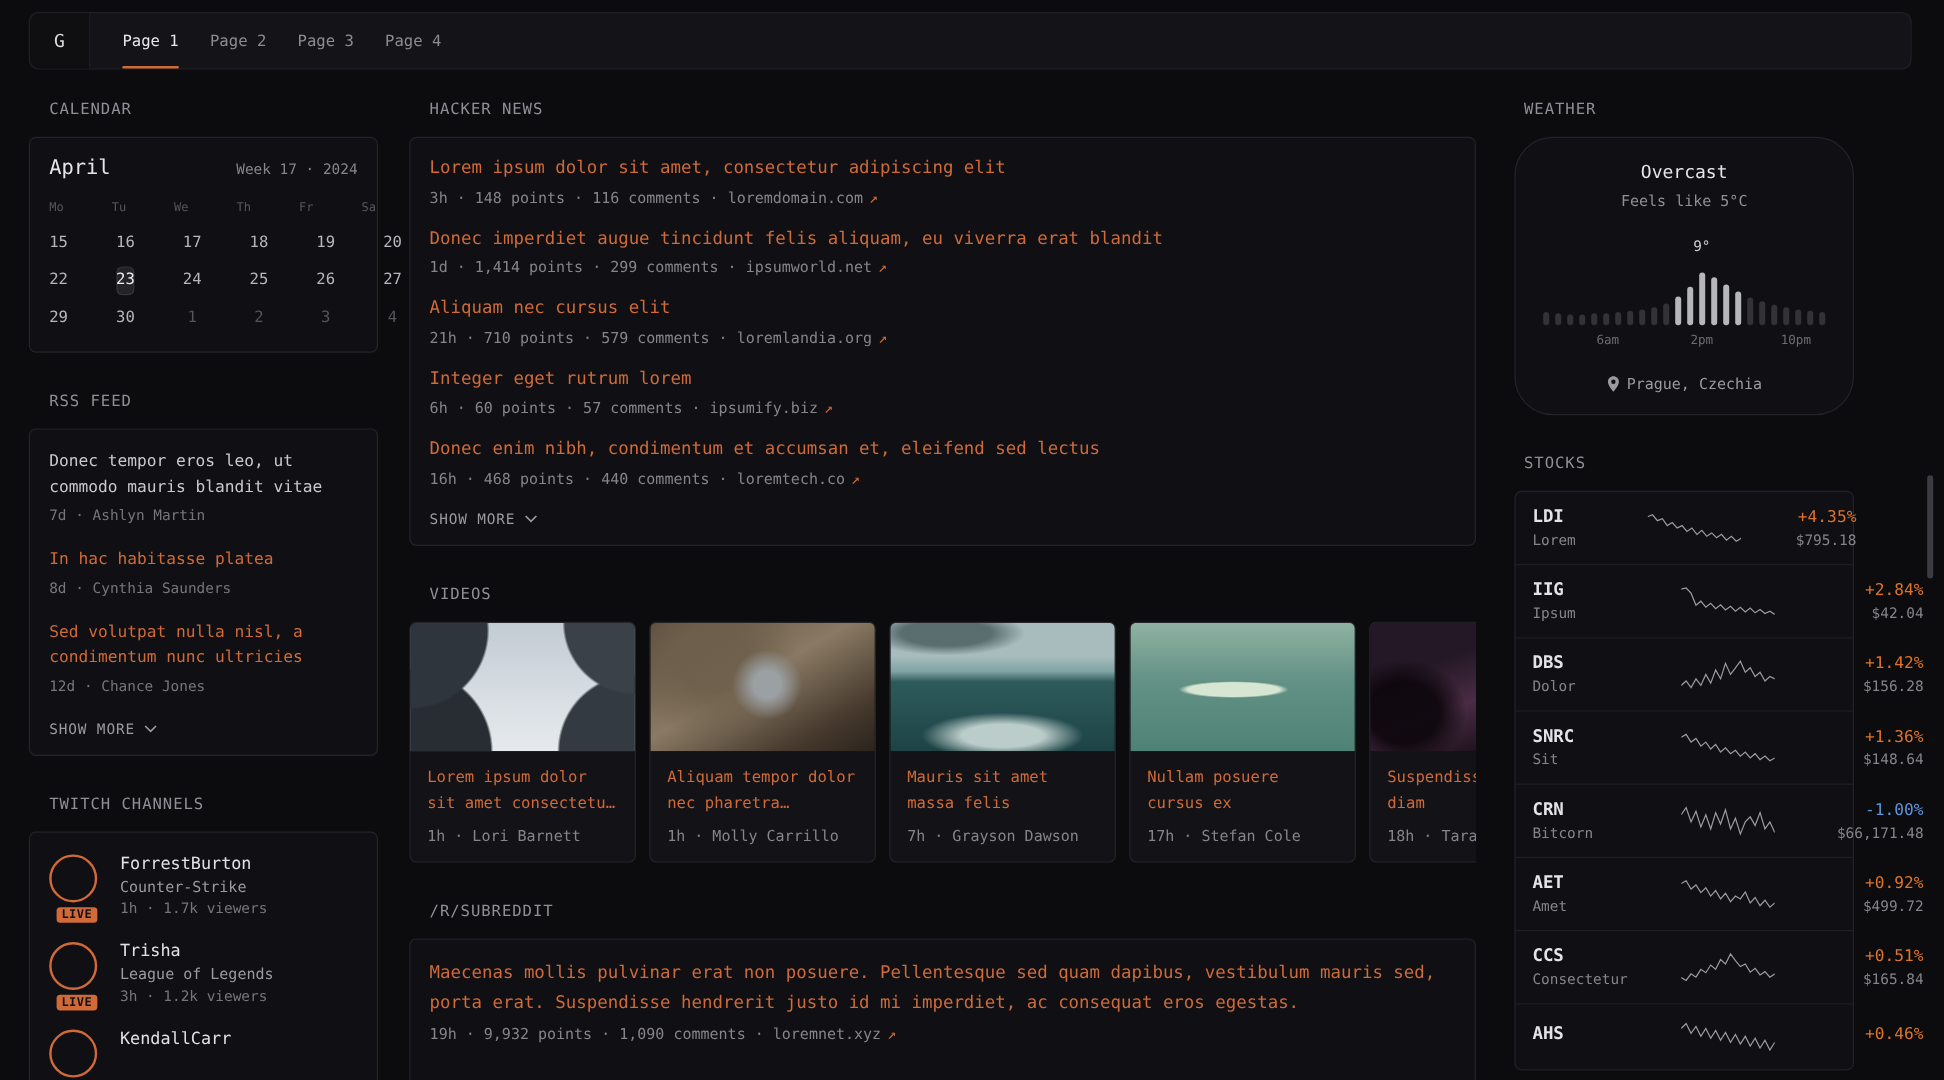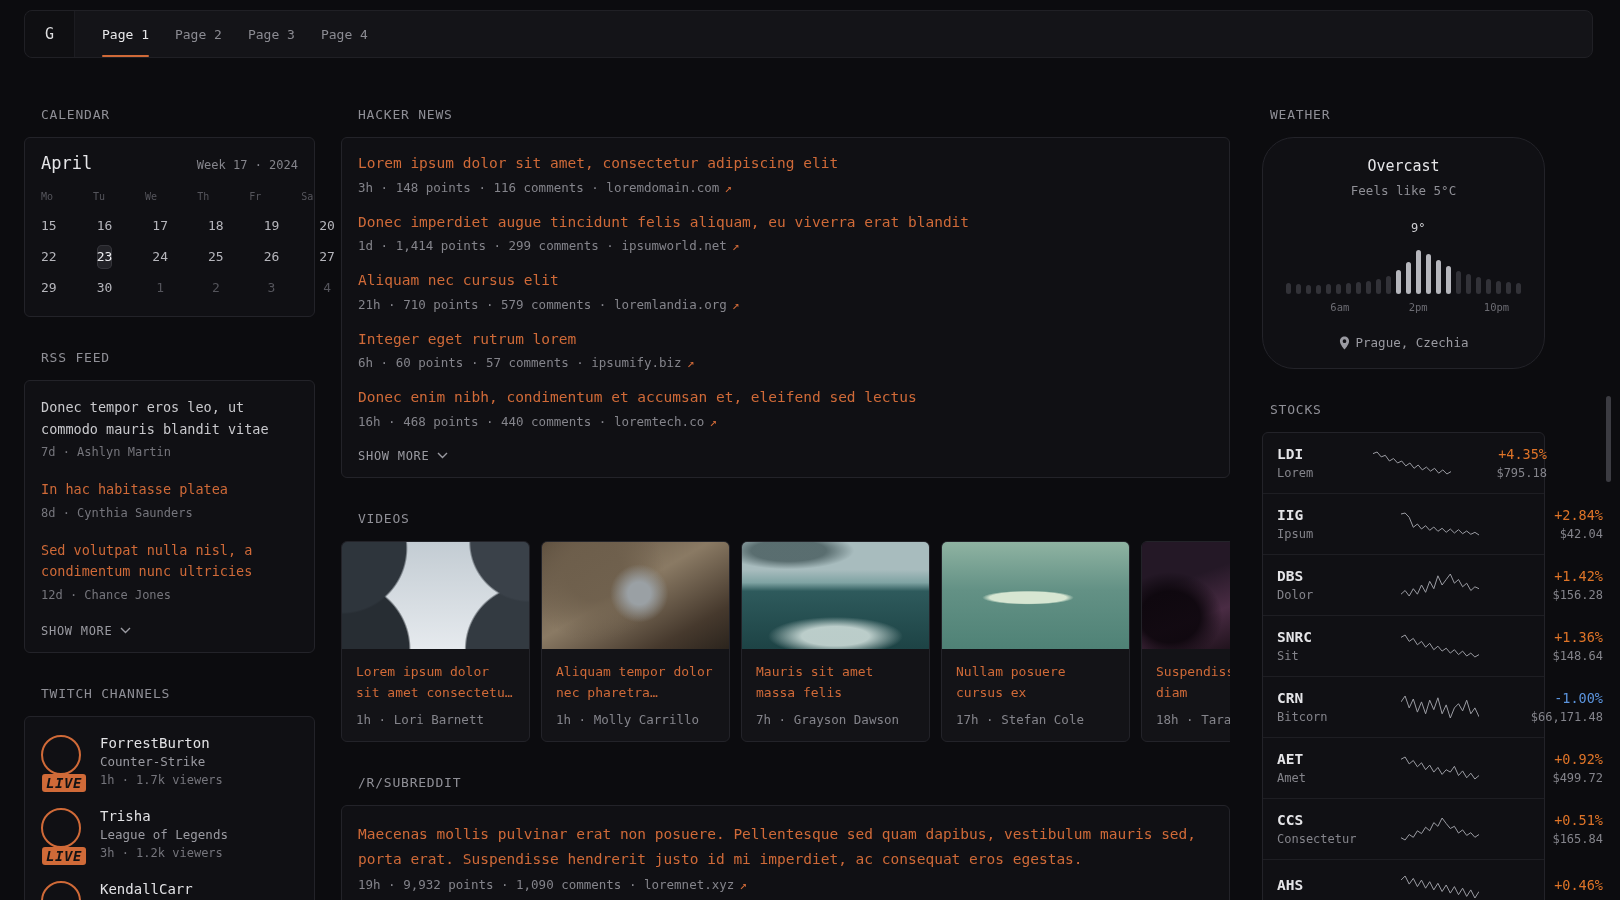--- a/index.html
+++ b/index.html
@@ -22,21 +22,21 @@
   .tab{position:relative;display:flex;align-items:center;padding:0 13px;font-size:13px;color:#8b8b92;cursor:pointer;}
   .tab.active{color:#e8e8ea;}
   .tab.active::after{content:"";position:absolute;left:13px;right:13px;bottom:0;height:2px;
         background:var(--accent);border-radius:1px;}
 
   
   main{display:flex;margin-top:26px;align-items:flex-start;}
   .col-left{width:291px;flex:none;}
   .col-mid{width:889px;flex:none;margin-left:26px;}
   .col-right{width:283px;flex:none;margin-left:32px;}
-  section{margin-bottom:33px;margin-top:23px;}
+  section{margin-bottom:33px;}
   .sec-title{margin:0 0 15px 17px;font-size:13px;font-weight:normal;letter-spacing:.06em;color:#8f8f96;}
   .col-right .sec-title{margin-left:8px;}
   .card{background:#101014;border:1px solid #232329;border-radius:6px;}
 
   
   .cal-card{padding:15px 16px 16px;}
   .cal-head{display:flex;justify-content:space-between;align-items:baseline;gap:42px;}
   .cal-month{font-size:17px;color:#e6e6e9;}
   .cal-week{font-size:12px;color:#85858c;}
   .cal-grid{display:grid;grid-template-columns:repeat(7,1fr);text-align:center;gap:40px;}
@@ -57,21 +57,21 @@
   .rss-item{margin-bottom:20px;cursor:pointer;}
   .rss-title{font-size:13.5px;line-height:1.6;color:#c9c9cd;}
   .rss-title.unread{color:var(--accent);}
 
   
   .twitch-card{padding:18px 16px 14px;}
   .twitch-row{display:flex;gap:13px;margin-bottom:21px;cursor:pointer;}
   .avatar-wrap{position:relative;width:46px;flex:none;}
   .avatar{width:40px;height:40px;border-radius:50%;border:2px solid var(--accent);}
   .live-badge{position:absolute;left:50%;transform:translateX(-50%);bottom:-5px;background:var(--accent);
-              color:#121214;font-size:14px;font-weight:bold;letter-spacing:.04em;padding:1px 4px;border-radius:3px;font-style:italic;}
+              color:#121214;font-size:10px;font-weight:bold;letter-spacing:.04em;padding:1px 4px;border-radius:3px;}
   .t-name{font-size:14px;color:#e2e2e5;}
   .t-cat{font-size:12.5px;color:#9a9aa1;margin-top:3px;}
   .t-meta{font-size:12px;color:#75757c;margin-top:4px;}
 
   
   .hn-item{margin-bottom:18px;}
   .hn-title{font-size:14.5px;color:var(--accent);line-height:1.35;cursor:pointer;}
   .hn-item .item-meta,.sub-card .item-meta{font-size:12.5px;margin-top:6px;color:#84848b;}
   .domain{color:#84848b;cursor:pointer;}
   .ext{color:var(--accent);margin-left:5px;}

